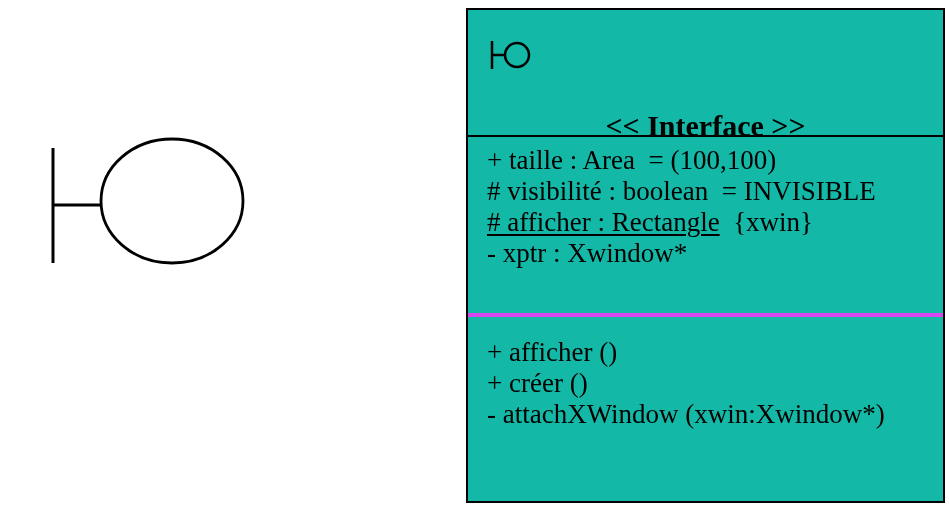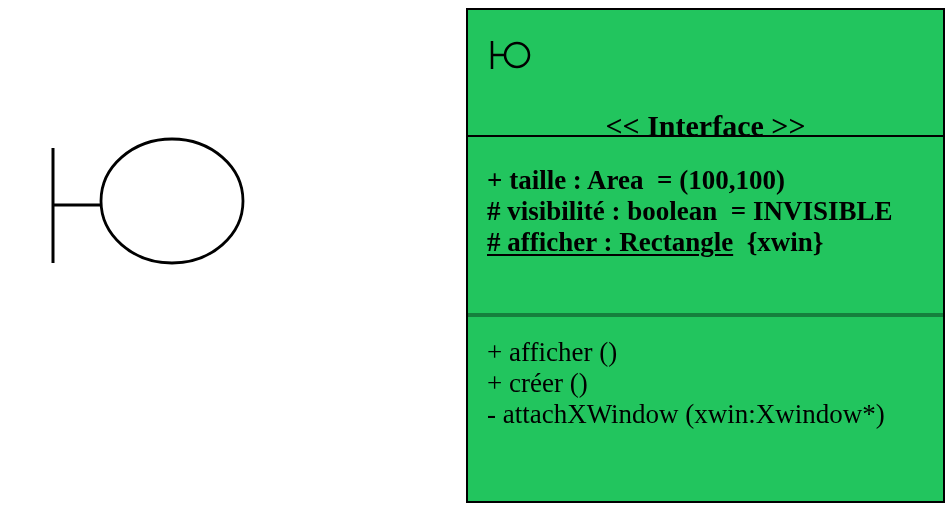--- a/index.html
+++ b/index.html
@@ -30,43 +30,42 @@
   .class-box {
     position: absolute;
     left: 466px;
     top: 8px;
     width: 479px;
     height: 495px;
     border: 2px solid #000000;
     box-sizing: border-box;
     display: flex;
     flex-direction: column;
-    background: #22c55e;
+    background: #14b8a6;
   }
   .header {
     position: relative;
     height: 127px;
     border-bottom: 2px solid #000000;
     box-sizing: border-box;
   }
   .header-lollipop { position: absolute; left: 20px; top: 28px; }
   .header-text {
     text-align: center;
     padding-top: 26px;
     font-size: 30px;
     font-weight: bold;
     line-height: 36px;
     white-space: pre;
   }
   .attributes {
     height: 180px;
-    border-bottom: 4px solid #15803d;
+    border-bottom: 4px solid #d946ef;
     box-sizing: border-box;
-    padding: 28px 0 0 19px;
-    font-weight: bold;
+    padding: 8px 0 0 19px;
   }
   .methods {
     flex: 1;
     padding: 20px 0 0 19px;
   }
   .line {
     font-size: 27px;
     line-height: 31px;
     white-space: pre;
   }
@@ -98,20 +97,21 @@
       </svg>
       <div class="header-text">
         <div>&lt;&lt; Interface &gt;&gt;</div>
       </div>
     </div>
 
     <div class="attributes">
       <div class="line"><span class="u"></span><span>+ taille : Area  = (100,100)</span></div>
       <div class="line"><span class="u"></span><span># visibilité : boolean  = INVISIBLE</span></div>
       <div class="line"><span class="u"># afficher : Rectangle</span><span>  {xwin}</span></div>
+      <div class="line"><span class="u"></span><span>- xptr : Xwindow*</span></div>
     </div>
 
     <div class="methods">
       <div class="line"><span class="u"></span><span>+ afficher ()</span></div>
       <div class="line"><span class="u"></span><span>+ créer ()</span></div>
       <div class="line"><span class="u"></span><span>- attachXWindow (xwin:Xwindow*)</span></div>
     </div>
 
   </div>
 </div>

